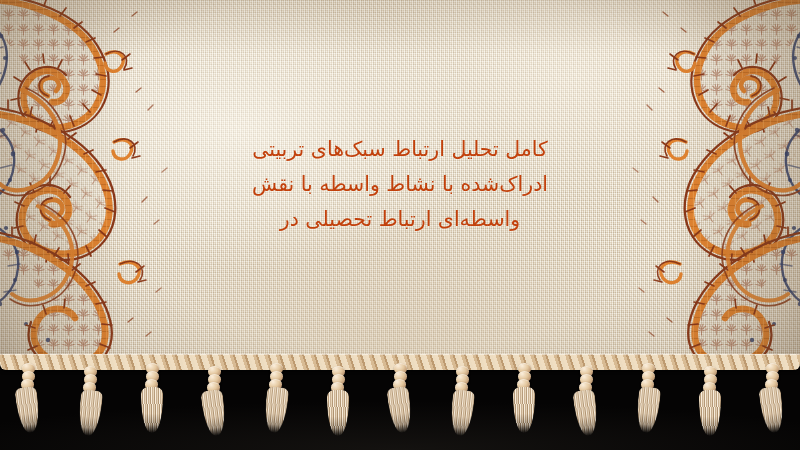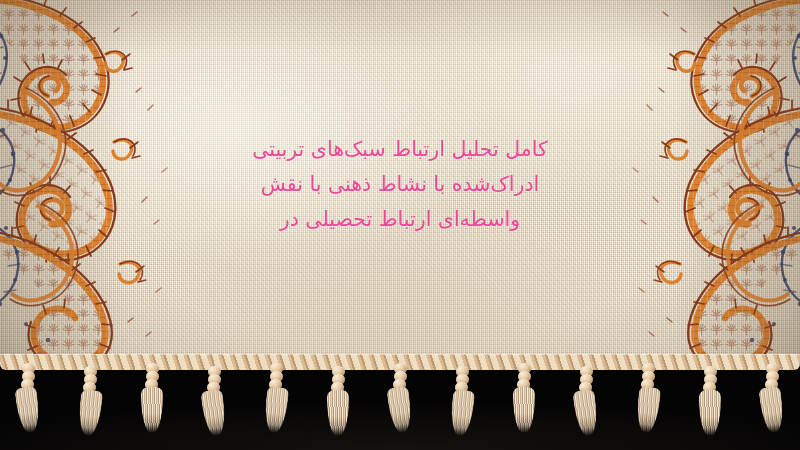--- a/index.html
+++ b/index.html
@@ -77,21 +77,21 @@
     width:372px;
     text-align:center;
     direction:rtl;
     z-index:6;
   }
   .title-line {
     font-family:"DejaVu Sans", sans-serif;
     font-size:20.5px;
     line-height:35px;
     font-weight:400;
-    color:#ec4899;
+    color:#c2410c;
     letter-spacing:.1px;
     white-space:nowrap;
     text-shadow:0 1px 0 rgba(255,252,246,.30);
   }
 
   
   .fringe-zone {
     position:absolute;
     left:0; bottom:0; width:800px; height:96px;
     background:
@@ -592,21 +592,21 @@
             <path d="M176 180 L181 176"></path>
         </g>
       </g>
     </svg>
   </div>
 
   <div class="fabric-vignette"></div>
 
   <div class="title-block">
     <div class="title-line">کامل تحلیل ارتباط سبک‌های تربیتی</div>
-    <div class="title-line">ادراک‌شده با نشاط ذهنی با نقش</div>
+    <div class="title-line">ادراک‌شده با نشاط واسطه با نقش</div>
     <div class="title-line">واسطه‌ای ارتباط تحصیلی در</div>
   </div>
 
   <div class="fringe-zone">
     <div class="cord-band"></div>
     <div id="tassels">
         <div class="tassel lean-l" style="left: 15px; top: 9px;">
           <div class="knot k1"></div>
           <div class="knot k2"></div>
           <div class="knot k3"></div>

